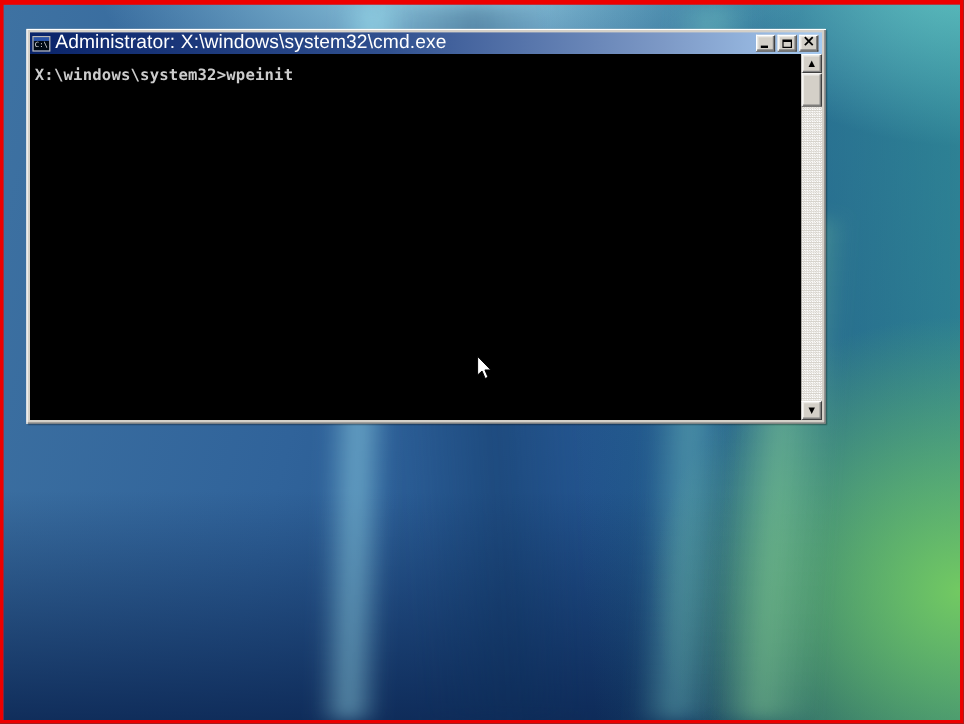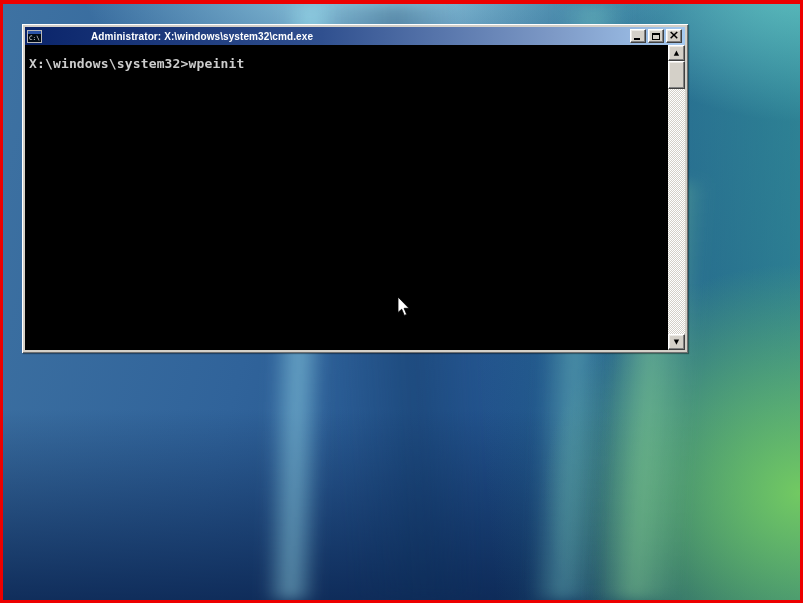--- a/index.html
+++ b/index.html
@@ -45,22 +45,22 @@
   .cmdicon {
     width:15px; height:13px; flex:0 0 auto;
     background:linear-gradient(#2a53a8 0 3px, #000913 3px);
     border:1px solid #b9b9b9; overflow:hidden;
   }
   .cmdicon-text {
     display:block; margin-top:3px; padding-left:1px;
     font-family:"DejaVu Sans Mono", monospace; font-size:6px; line-height:7px; color:#e8e8e8;
   }
   .title {
-    flex:1; color:#ffffff; font-weight:bold; font-size:10px;
-    white-space:nowrap; overflow:hidden; padding-left:1px; letter-spacing:0.1px;margin-left:45px;
+    flex:1; color:#ffffff; font-weight:normal; font-size:16px;
+    white-space:nowrap; overflow:hidden; padding-left:1px; letter-spacing:0.1px;
   }
   .winbtns { display:flex; gap:2px; align-items:center; margin-left:auto; padding-right:1px; }
   .wbtn {
     width:16px; height:14px; background:#d4d0c8; position:relative;
     border:1px solid #404040; border-top-color:#ffffff; border-left-color:#ffffff;
     box-shadow: inset -1px -1px 0 #808080, inset 1px 1px 0 #eceae5;
     display:flex; align-items:center; justify-content:center; cursor:default; padding:0;
   }
   .glyph-min { position:absolute; left:3px; bottom:2px; width:6px; height:2px; background:#000; }
   .glyph-max { width:8px; height:7px; border:1px solid #000; border-top-width:2px; }

